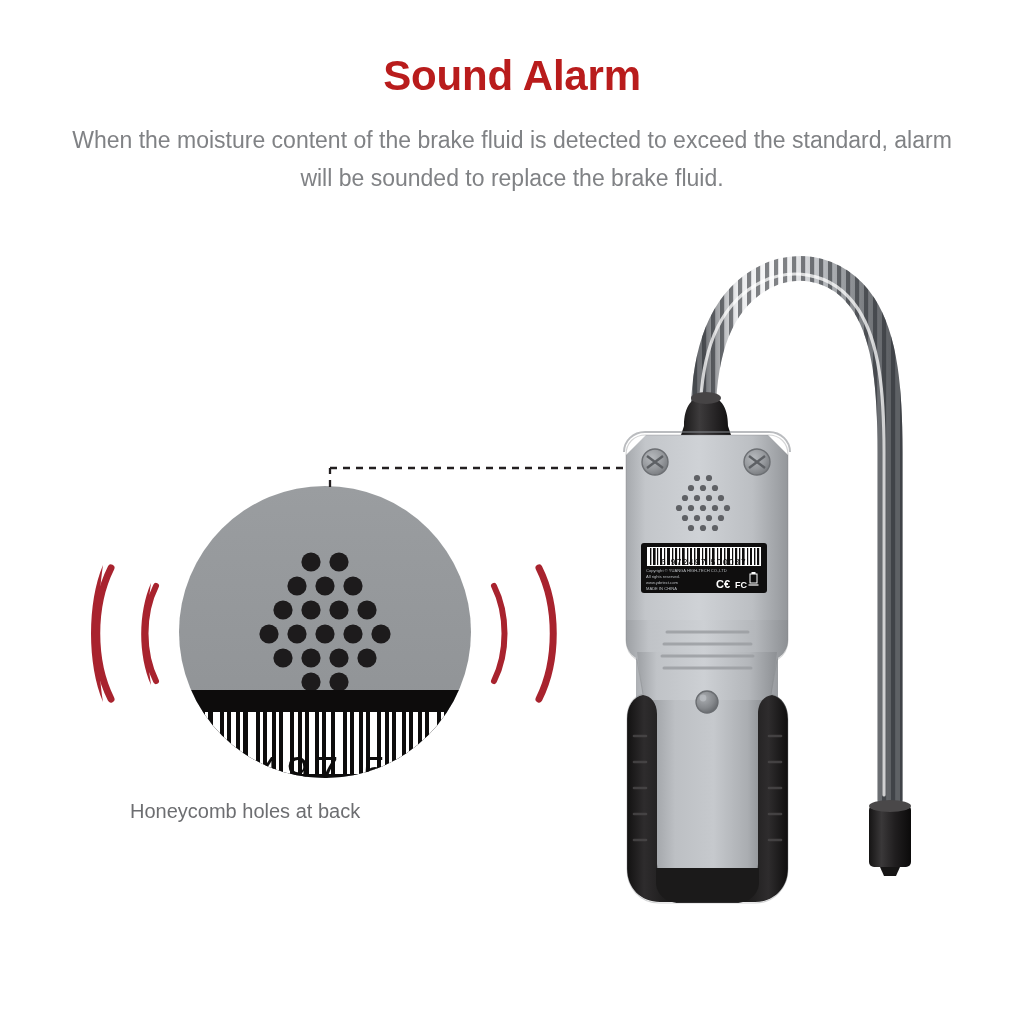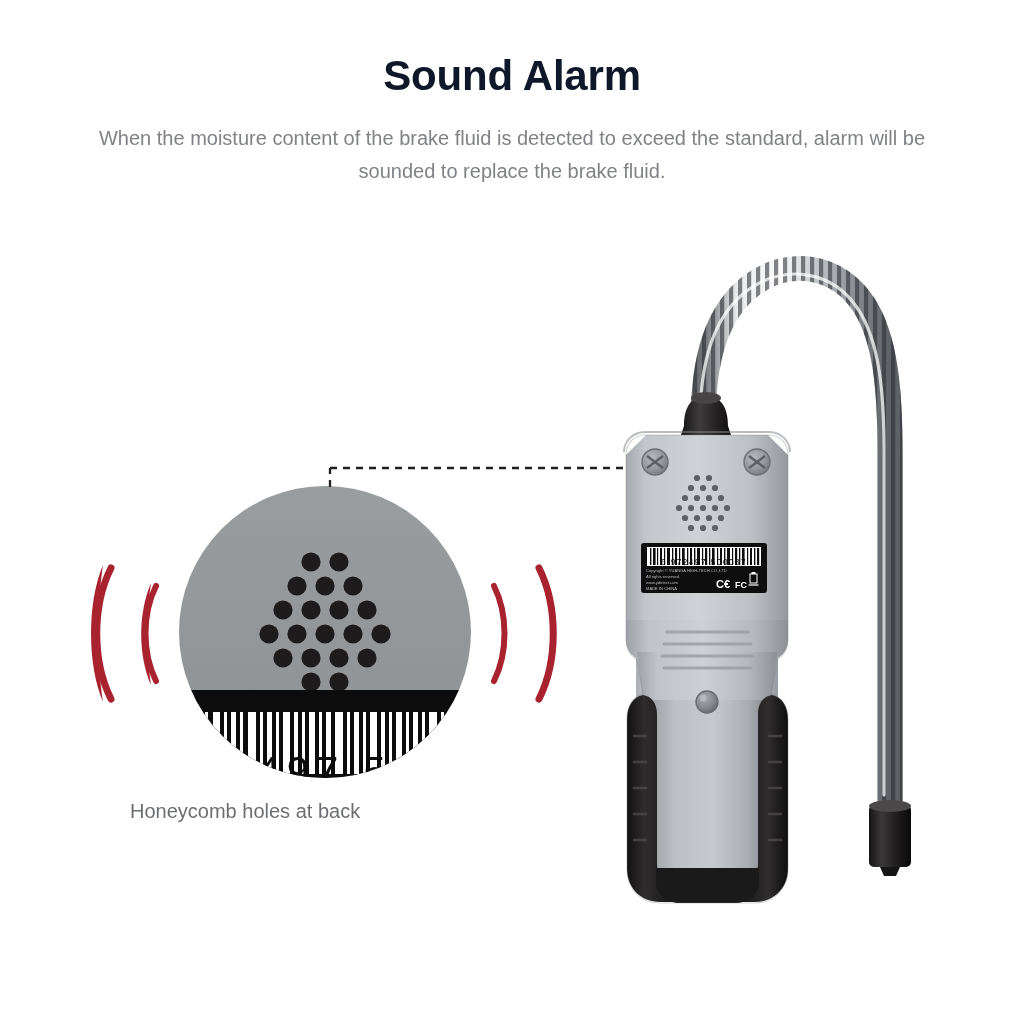--- a/index.html
+++ b/index.html
@@ -20,29 +20,29 @@
   #header {
     position: absolute;
     left: 0;
     top: 52px;
     width: 1024px;
     text-align: center;
   }
   #title {
     font-size: 42px;
     font-weight: bold;
-    color: #0f172a;
+    color: #b91c1c;
     letter-spacing: -0.2px;
     line-height: 1.15;
     margin: 0;
   }
   #subtitle {
     margin: 22px auto 0 auto;
     width: 880px;
-    font-size: 20px;
+    font-size: 23px;
     line-height: 1.62;
     color: #808285;
     font-weight: normal;
   }
 
   
   #scene {
     position: absolute;
     left: 0;
     top: 0;

